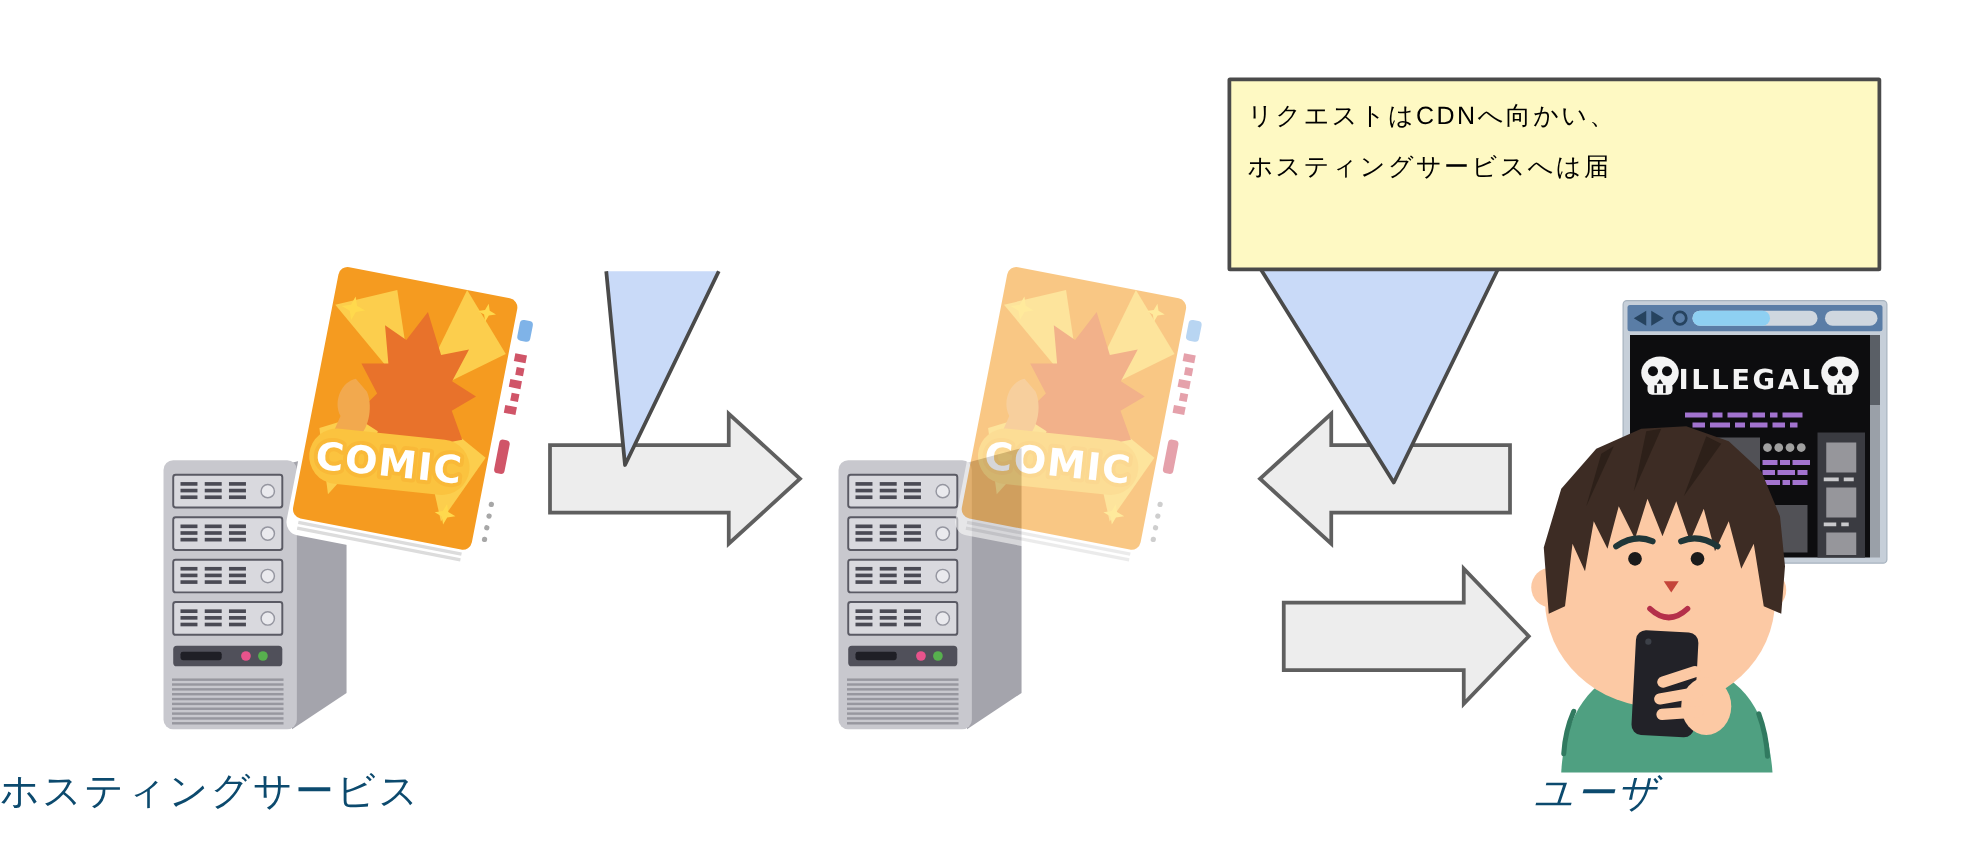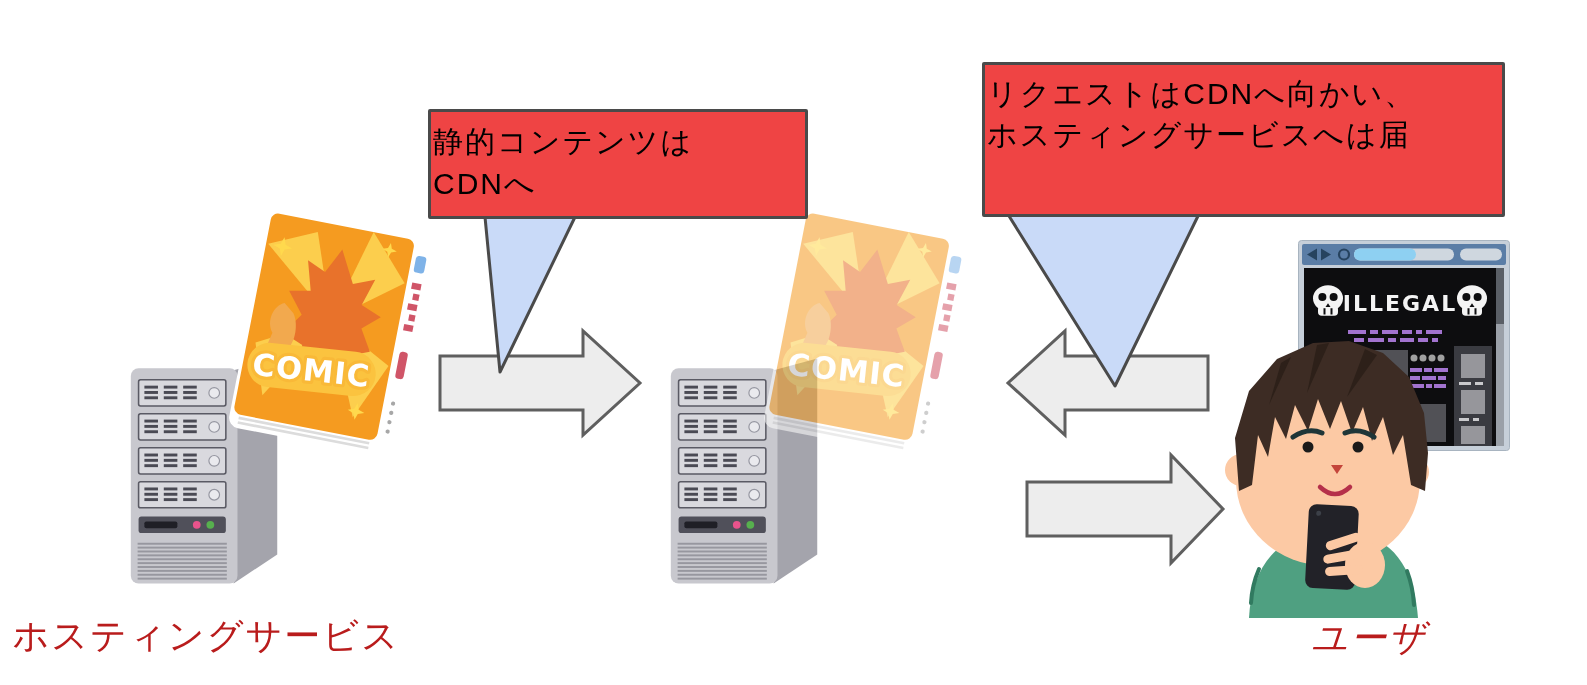--- a/index.html
+++ b/index.html
@@ -1,35 +1,35 @@
 <!DOCTYPE html>
 <html><head>
 <meta charset="utf-8">
 <style>
   html,body{margin:0;padding:0;}
   body{width:1587px;height:685px;background:#ffffff;font-family:"Liberation Sans",sans-serif;}
   #canvas{position:relative;width:1587px;height:685px;background:#ffffff;overflow:hidden;}
   .abs{position:absolute;}
   .bubble{
     box-sizing:border-box;
-    background:#ef4444;
+    background:#fef9c3;
     border:3px solid #4a4a4a;
     border-radius:2px;
     color:#000;
-    font-size:30px;
+    font-size:20px;
     letter-spacing:2px;
     line-height:42px;
-    padding:9px 2px;
+    padding:9px 13px;
   }
   .bubble .bubble-line{white-space:nowrap;}
   .node-label{
-    font-size:36px;
+    font-size:31px;
     letter-spacing:2px;
-    color:#b91c1c;
-    text-align:right;
+    color:#0c4a6e;
+    text-align:left;
     white-space:nowrap;
   }
   svg{display:block;width:100%;height:100%;overflow:visible;}
   .rot11{transform:rotate(11deg);}
 </style>
 </head>
 <body>
 
 <div id="canvas">
 
@@ -164,24 +164,20 @@
     <svg viewBox="0 0 100 166">
       <path d="M7,4 L22,159 L97,4" stroke-width="3" stroke-linejoin="round" fill="#c9daf8" stroke="#4a4a4a"></path>
     </svg>
   </div>
   <div class="abs" style="left:1005px;top:210px;width:200px;height:180px;">
     <svg viewBox="0 0 200 180">
       <path d="M4,6 L110,176 L193,6" stroke-width="3" stroke-linejoin="round" fill="#c9daf8" stroke="#4a4a4a"></path>
     </svg>
   </div>
 
-  <div class="abs bubble" style="left:428px;top:109px;width:380px;height:110px;">
-    <div class="bubble-line">静的コンテンツは</div>
-    <div class="bubble-line">CDNへ</div>
-  </div>
   <div class="abs bubble" style="left:982px;top:62px;width:523px;height:155px;line-height:41px;padding-top:8px;">
     <div class="bubble-line">リクエストはCDNへ向かい、</div>
     <div class="bubble-line">ホスティングサービスへは届</div>
   </div>
 
   <div class="abs" style="left:1298px;top:240px;width:212px;height:211px;">
     <svg viewBox="0 0 212 211">
       <rect x="0.5" y="0.5" width="211" height="210" rx="3" fill="#c6cfd9" stroke="#a8b4c0"></rect>
       <rect x="4" y="4" width="204" height="21" rx="2" fill="#5a7da6"></rect>
       <polygon points="19,8.5 19,20.5 9,14.5" fill="#26435f"></polygon>

